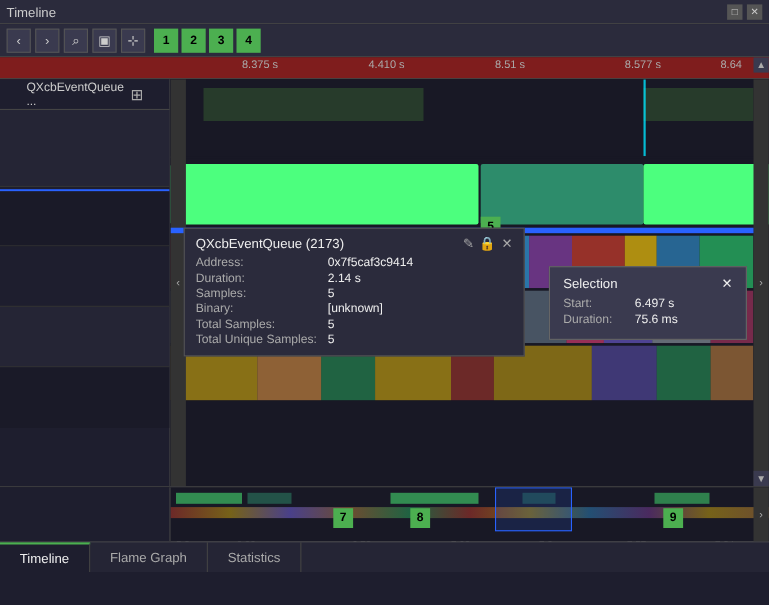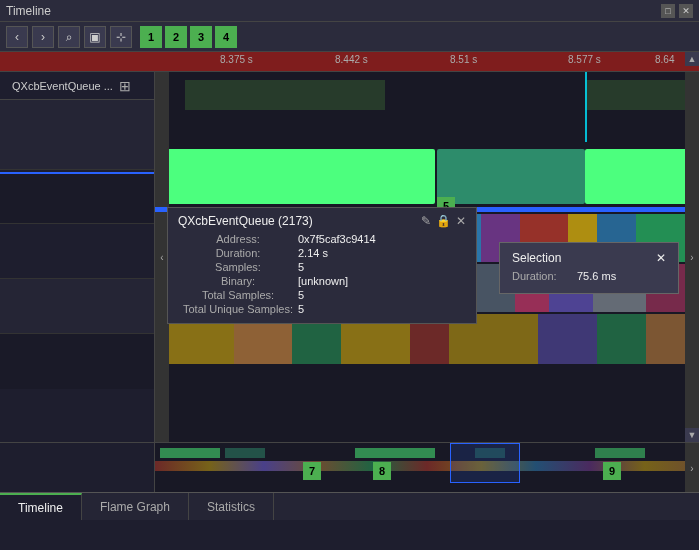--- a/index.html
+++ b/index.html
@@ -88,21 +88,21 @@
     #left-panel {
       width: 155px;
       background: #1e1e2e;
       border-right: 1px solid #444;
       flex-shrink: 0;
     }
     #thread-label {
       height: 28px;
       display: flex;
       align-items: center;
-      padding: 0 12px;
+      padding: 0 24px;
       border-bottom: 1px solid #444;
       color: #ccc;
       font-size: 11px;
       gap: 6px;
     }
     #thread-label .add-btn {
       cursor: pointer;
       color: #aaa;
       font-size: 14px;
     }
@@ -185,21 +185,20 @@
       font-size: 12px;
     }
     .info-row {
       display: flex;
       margin-bottom: 2px;
     }
     .info-label {
       color: #aaa;
       width: 120px;
       flex-shrink: 0;
-      text-align: center;
     }
     .info-value { color: #eee; }
     #selection-popup {
       position: absolute;
       right: 20px;
       top: 170px;
       background: #3a3a4f;
       border: 1px solid #666;
       padding: 8px 12px;
       z-index: 10;
@@ -313,21 +312,21 @@
   <div class="num-btns">
     <button class="numbered-btn">1</button>
     <button class="numbered-btn">2</button>
     <button class="numbered-btn">3</button>
     <button class="numbered-btn">4</button>
   </div>
 </div>
 
 <div id="ruler">
   <span class="ruler-tick" style="left:220px">8.375 s</span>
-  <span class="ruler-tick" style="left:335px">8.442 s</span>
+  <span class="ruler-tick" style="left:335px">4.410 s</span>
   <span class="ruler-tick" style="left:450px">8.51 s</span>
   <span class="ruler-tick" style="left:568px">8.577 s</span>
   <span class="ruler-tick" style="left:655px">8.64</span>
 
   <div class="v-arrow" style="top:0;">▲</div>
 </div>
 
 <div id="main">
 
   <div id="left-panel">
@@ -450,20 +449,24 @@
         <span class="info-value">5</span>
       </div>
     </div>
 
     <div id="selection-popup">
       <div class="sel-title">
         <span>Selection</span>
         <span class="title-btn">✕</span>
       </div>
       <div class="sel-row">
+        <span class="sel-label">Start:</span>
+        <span class="sel-value">6.497 s</span>
+      </div>
+      <div class="sel-row">
         <span class="sel-label">Duration:</span>
         <span class="sel-value">75.6 ms</span>
       </div>
     </div>
 
     <div class="v-arrow" style="bottom:0;top:auto;">▼</div>
   </div>
 </div>
 
 <div id="minimap">

